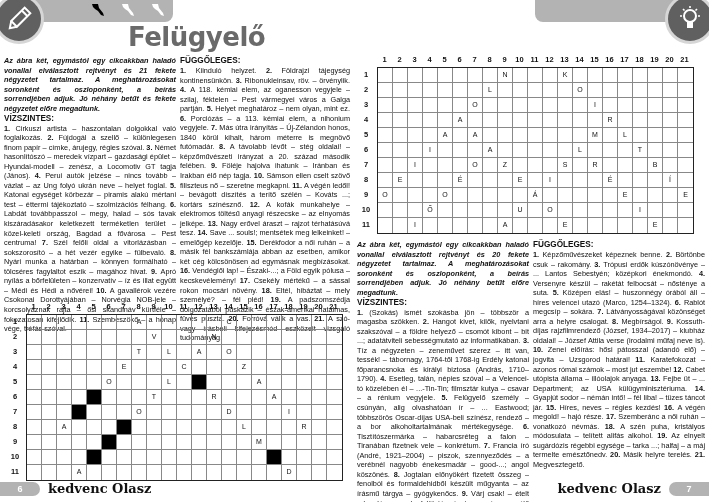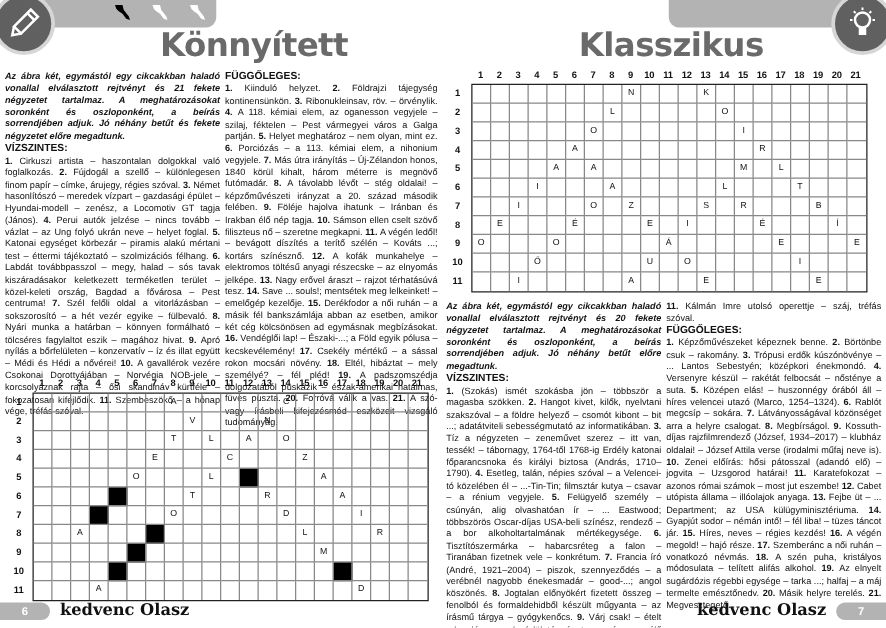--- a/index.html
+++ b/index.html
@@ -69,21 +69,21 @@
   </div>
   <div class="badge">
     <svg width="30" height="30" viewBox="0 0 30 30">
         <g transform="rotate(45 15 15)">
           <rect x="11" y="3" width="8" height="19" fill="none" stroke="#fff" stroke-width="2"></rect>
           <path d="M11 22 L15 28 L19 22" fill="none" stroke="#fff" stroke-width="2"></path>
           <line x1="11" y1="7" x2="19" y2="7" stroke="#fff" stroke-width="2"></line>
         </g>
       </svg>
   </div>
-  <div class="title">Könnyített</div>
+  <div class="title">Felügyelő</div>
 
   <div class="col" style="left:4px; top:56px; width:172px;">
     <p class="intro">Az ábra két, egymástól egy cikcakkban haladó vonallal elválasztott rejtvényt és 21 fekete négyzetet tartalmaz. A meghatározásokat soronként és oszloponként, a beírás sorrendjében adjuk. Jó néhány betűt és fekete négyzetet előre megadtunk.</p>
     <div class="hdr">VÍZSZINTES:</div>
     <p class="clue" id="left-across"><b>1. </b><span>Cirkuszi artista – haszontalan dolgokkal való foglalkozás. </span><b>2. </b><span>Fújdogál a szellő – különlegesen finom papír – címke, árujegy, régies szóval. </span><b>3. </b><span>Német hasonlítószó – meredek vízpart – gazdasági épület – Hyundai-modell – zenész, a Locomotiv GT tagja (János). </span><b>4. </b><span>Perui autók jelzése – nincs tovább – vázlat – az Ung folyó ukrán neve – helyet foglal. </span><b>5. </b><span>Katonai egységet körbezár – piramis alakú mértani test – éttermi tájékoztató – szolmizációs félhang. </span><b>6. </b><span>Labdát továbbpasszol – megy, halad – sós tavak kiszáradásakor keletkezett terméketlen terület – közel-keleti ország, Bagdad a fővárosa – Pest centruma! </span><b>7. </b><span>Szél felőli oldal a vitorlázásban – sokszorosító – a hét vezér egyike – fülbevaló. </span><b>8. </b><span>Nyári munka a határban – könnyen formálható – tölcséres fagylaltot eszik – magához hivat. </span><b>9. </b><span>Apró nyílás a bőrfelületen – konzervatív – íz és illat együtt – Médi és Hédi a nővérei! </span><b>10. </b><span>A gavallérok vezére Csokonai Dorottyájában – Norvégia NOB-jele – korcsolyáznak rajta – ősi skandináv kürtféle – fokozatosan kifejlődik. </span><b>11. </b><span>Szembeszökő – a hónap vége, tréfás szóval. </span></p>
   </div>
   <div class="col" style="left:180px; top:56px; width:170px;">
     <div class="hdr" style="margin-top:0">FÜGGŐLEGES:</div>
     <p class="clue" id="left-down"><b>1. </b><span>Kiinduló helyzet. </span><b>2. </b><span>Földrajzi tájegység kontinensünkön. </span><b>3. </b><span>Ribonukleinsav, röv. – örvénylik. </span><b>4. </b><span>A 118. kémiai elem, az oganesson vegyjele – szilaj, féktelen – Pest vármegyei város a Galga partján. </span><b>5. </b><span>Helyet meghatároz – nem olyan, mint ez. </span><b>6. </b><span>Porciózás – a 113. kémiai elem, a nihonium vegyjele. </span><b>7. </b><span>Más útra irányítás – Új-Zélandon honos, 1840 körül kihalt, három méterre is megnövő futómadár. </span><b>8. </b><span>A távolabb lévőt – stég oldalai! – képzőművészeti irányzat a 20. század második felében. </span><b>9. </b><span>Föléje hajolva ihatunk – Iránban és Irakban élő nép tagja. </span><b>10. </b><span>Sámson ellen cselt szövő filiszteus nő – szeretne megkapni. </span><b>11. </b><span>A végén ledől! – bevágott díszítés a terítő szélén – Kováts ...; kortárs színésznő. </span><b>12. </b><span>A kofák munkahelye – elektromos töltésű anyagi részecske – az elnyomás jelképe. </span><b>13. </b><span>Nagy erővel áraszt – rajzot térhatásúvá tesz. </span><b>14. </b><span>Save ... souls!; mentsétek meg lelkeinket! – emelőgép kezelője. </span><b>15. </b><span>Derékfodor a női ruhán – a másik fél bankszámlája abban az esetben, amikor két cég kölcsönösen ad egymásnak megbízásokat. </span><b>16. </b><span>Vendéglői lap! – Északi-...; a Föld egyik pólusa – kecskevélemény! </span><b>17. </b><span>Csekély mértékű – a sással rokon mocsári növény. </span><b>18. </b><span>Eltél, hibáztat – mely személyé? – fél pléd! </span><b>19. </b><span>A padszomszédja dolgozatából puskázik – észak-amerikai hatalmas, füves puszta. </span><b>20. </b><span>Forróvá válik a vas. </span><b>21. </b><span>A szó- vagy írásbeli kifejezésmód eszközeit vizsgáló tudományág. </span></p>
   </div>
@@ -400,21 +400,20 @@
         <rect x="12" y="18" width="6" height="6" fill="#fff"></rect>
         <g stroke="#fff" stroke-width="1.6">
           <line x1="15" y1="2" x2="15" y2="4"></line>
           <line x1="5" y1="12" x2="7" y2="12"></line>
           <line x1="23" y1="12" x2="25" y2="12"></line>
           <line x1="8" y1="5" x2="9.5" y2="6.5"></line>
           <line x1="22" y1="5" x2="20.5" y2="6.5"></line>
         </g>
       </svg>
   </div>
-  <div class="title">Klasszikus</div>
 
   <div class="grid-wrap" id="right-grid" style="left:0px; top:55px;">
       <div class="colnums">
         <span>1</span>
         <span>2</span>
         <span>3</span>
         <span>4</span>
         <span>5</span>
         <span>6</span>
         <span>7</span>
@@ -704,21 +703,20 @@
         </div>
       </div>
     </div>
 
   <div class="col" style="left:2px; top:240px; width:172px;">
     <p class="intro">Az ábra két, egymástól egy cikcakkban haladó vonallal elválasztott rejtvényt és 20 fekete négyzetet tartalmaz. A meghatározásokat soronként és oszloponként, a beírás sorrendjében adjuk. Jó néhány betűt előre megadtunk.</p>
     <div class="hdr">VÍZSZINTES:</div>
     <p class="clue" id="right-across"><b>1. </b><span>(Szokás) ismét szokásba jön – többször a magasba szökken. </span><b>2. </b><span>Hangot kivet, kilők, nyelvtani szakszóval – a földre helyező – csomót kibont – bit ...; adatátviteli sebességmutató az informatikában. </span><b>3. </b><span>Tíz a négyzeten – zeneművet szerez – itt van, tessék! – tábornagy, 1764-től 1768-ig Erdély katonai főparancsnoka és királyi biztosa (András, 1710–1790). </span><b>4. </b><span>Esetleg, talán, népies szóval – a Velencei-tó közelében él – ...-Tin-Tin; filmsztár kutya – csavar – a rénium vegyjele. </span><b>5. </b><span>Felügyelő személy – csúnyán, alig olvashatóan ír – ... Eastwood; többszörös Oscar-díjas USA-beli színész, rendező – a bor alkoholtartalmának mértékegysége. </span><b>6. </b><span>Tisztítószermárka – habarcsréteg a falon – Tiranában fizetnek vele – konkrétum. </span><b>7. </b><span>Francia író (André, 1921–2004) – piszok, szennyeződés – a verébnél nagyobb énekesmadár – good-...; angol köszönés. </span><b>8. </b><span>Jogtalan előnyökért fizetett összeg – fenolból és formaldehidből készült műgyanta – az írásmű tárgya – gyógykenőcs. </span><b>9. </b><span>Várj csak! – ételt adagoló – savval a felületére éget – magányosan élő ember. </span></p>
   </div>
   <div class="col" style="left:178px; top:240px; width:172px;">
-    <p class="clue" id="right-across-cont"><b>11. </b><span>Kálmán Imre utolsó operettje – száj, tréfás szóval. </span></p>
     <div class="hdr">FÜGGŐLEGES:</div>
     <p class="clue" id="right-down"><b>1. </b><span>Képzőművészeket képeznek benne. </span><b>2. </b><span>Börtönbe csuk – rakomány. </span><b>3. </b><span>Trópusi erdők kúszónövénye – ... Lantos Sebestyén; középkori énekmondó. </span><b>4. </b><span>Versenyre készül – rakétát felbocsát – nősténye a suta. </span><b>5. </b><span>Középen elás! – huszonnégy órából áll – híres velencei utazó (Marco, 1254–1324). </span><b>6. </b><span>Rablót megcsíp – sokára. </span><b>7. </b><span>Látványosságával közönséget arra a helyre csalogat. </span><b>8. </b><span>Megbírságol. </span><b>9. </b><span>Kossuth-díjas rajzfilmrendező (József, 1934–2017) – klubház oldalai! – József Attila verse (irodalmi műfaj neve is). </span><b>10. </b><span>Zenei előírás: hősi pátosszal (adandó elő) – jogvita – Uzsgorod határai! </span><b>11. </b><span>Karatefokozat – azonos római számok – most jut eszembe! </span><b>12. </b><span>Cabet utópista állama – illóolajok anyaga. </span><b>13. </b><span>Fejbe üt – ... Department; az USA külügyminisztériuma. </span><b>14. </b><span>Gyapjút sodor – némán intő! – fél liba! – tüzes táncot jár. </span><b>15. </b><span>Híres, neves – régies kezdés! </span><b>16. </b><span>A végén megold! – hajó része. </span><b>17. </b><span>Szemberánc a női ruhán – vonatkozó névmás. </span><b>18. </b><span>A szén puha, kristályos módosulata – telített alifás alkohol. </span><b>19. </b><span>Az elnyelt sugárdózis régebbi egysége – tarka ...; halfaj – a máj termelte emésztőnedv. </span><b>20. </b><span>Másik helyre terelés. </span><b>21. </b><span>Megvesztegető. </span></p>
   </div>
 
   <div class="footer" style="right:0; flex-direction:row;">
     <div class="mag">kedvenc Olasz</div>
     <div class="pagenum">7</div>
   </div>
 </div>
 

